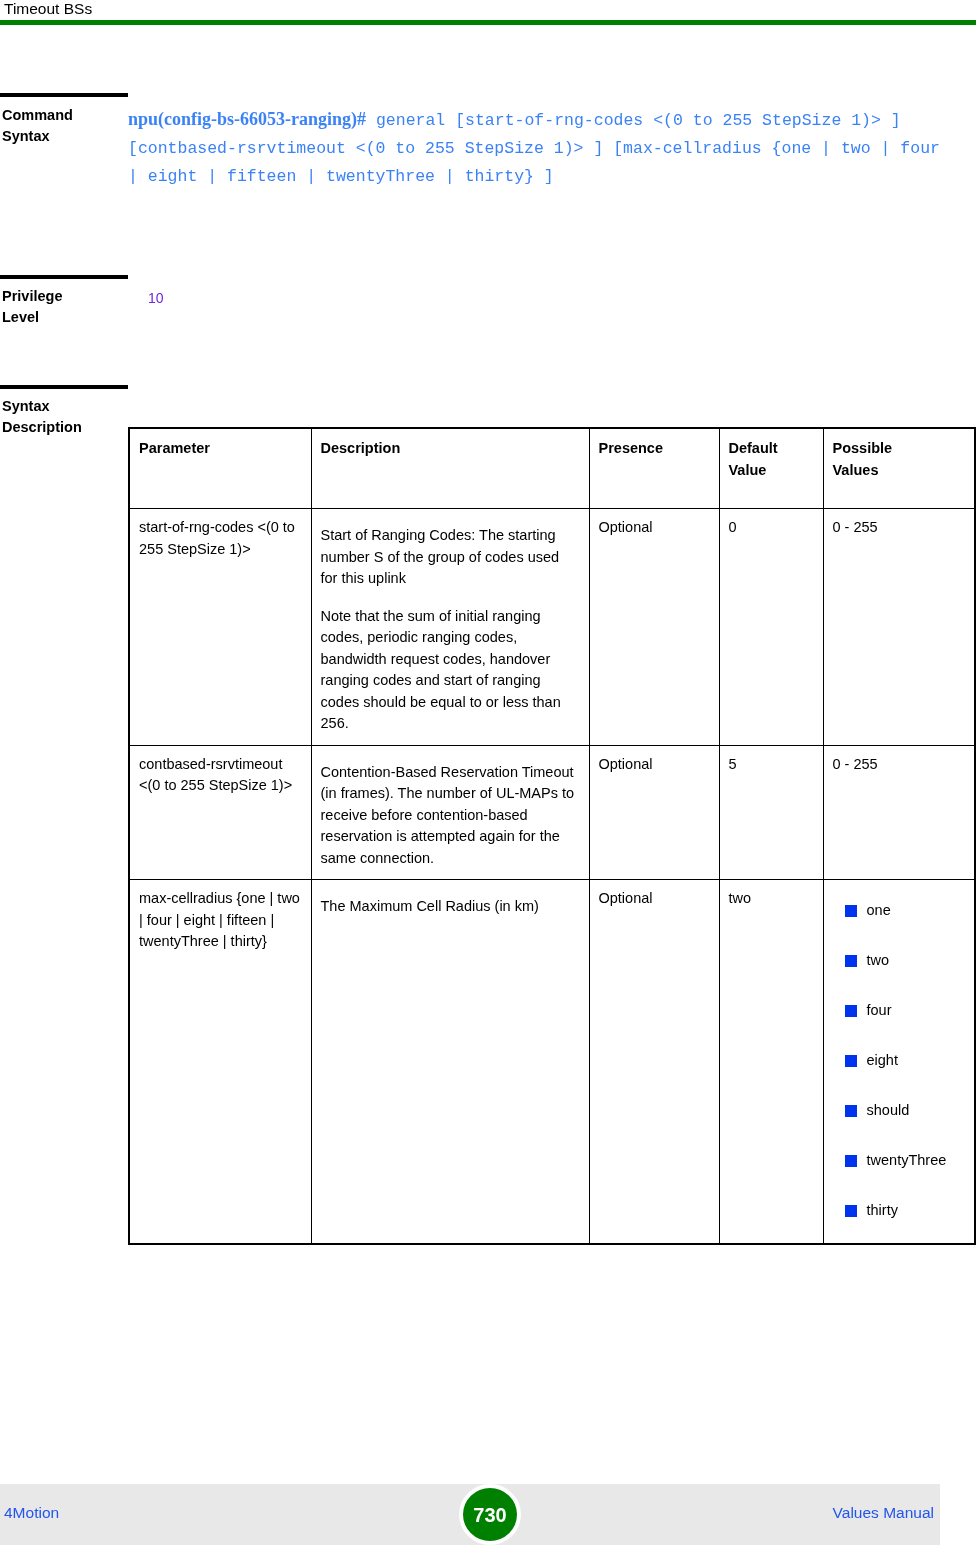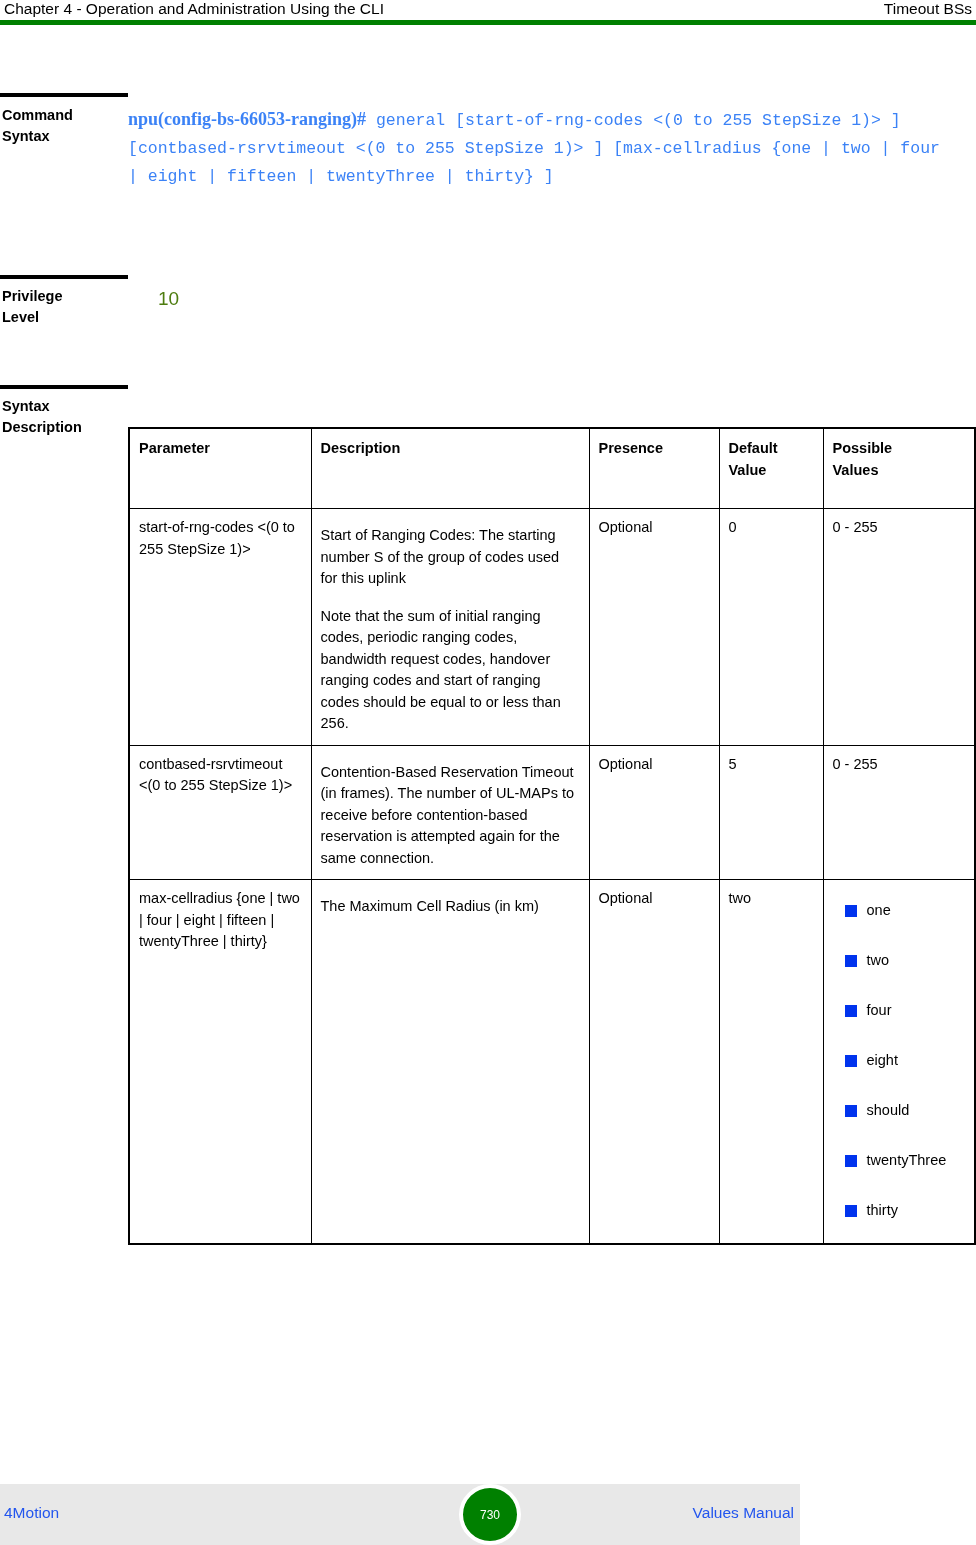--- a/index.html
+++ b/index.html
@@ -81,24 +81,24 @@
   }
   .cmd-prompt {
     font-family: "Liberation Serif", serif;
     font-weight: bold;
     font-size: 18px;
   }
 
   
   .plain-body {
     position: absolute;
-    left: 158px;
-    font-size: 19px;
+    left: 148px;
+    font-size: 14px;
     line-height: 21px;
-    color: #4d7c0f;
+    color: #6d28d9;
   }
 
   
   .param-table {
     position: absolute;
     left: 128px;
     top: 427px;
     width: 846px;
     border-collapse: collapse;
     table-layout: fixed;
@@ -155,21 +155,21 @@
     height: 12px;
     background: #0033ee;
     display: block;
   }
 
   
   .page-footer {
     position: absolute;
     left: 0;
     top: 1484px;
-    width: 800px;
+    width: 940px;
     height: 61px;
     background: #e8e8e8;
   }
   .footer-left, .footer-right {
     position: absolute;
     top: 19px;
     font-size: 15.5px;
     line-height: 20px;
     color: #2255ee;
     white-space: nowrap;
@@ -185,30 +185,29 @@
     border-radius: 50%;
     background: #008000;
     border: 4px solid #ffffff;
     box-sizing: border-box;
     display: flex;
     align-items: center;
     justify-content: center;
   }
   .page-badge span {
     color: #ffffff;
-    font-size: 12px;
+    font-size: 20px;
     line-height: 16px;
-    font-weight: normal;
+    font-weight: bold;
   }
 </style>
 </head>
 <body>
 
 <div class="page-header">
-  <div class="hdr-text">Chapter 4 - Operation and Administration Using the CLI</div>
   <div class="hdr-text">Timeout BSs</div>
 </div>
 <div class="header-rule"></div>
 
 <div class="section" style="top:0;">
   <div class="label-rule" style="top:93px;"></div>
   <div class="section-label" style="top:105px;">
     <div>Command</div>
     <div>Syntax</div>
   </div>

